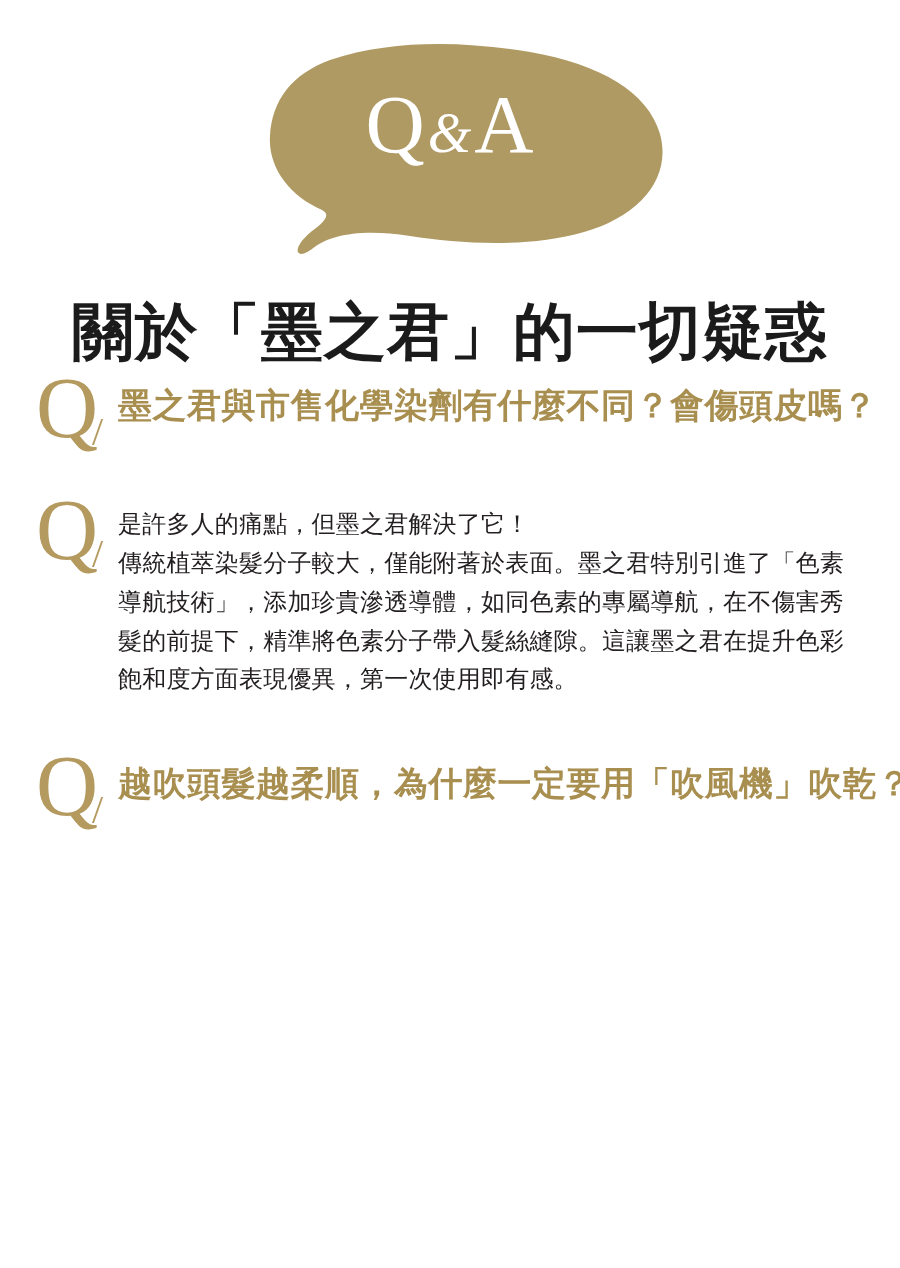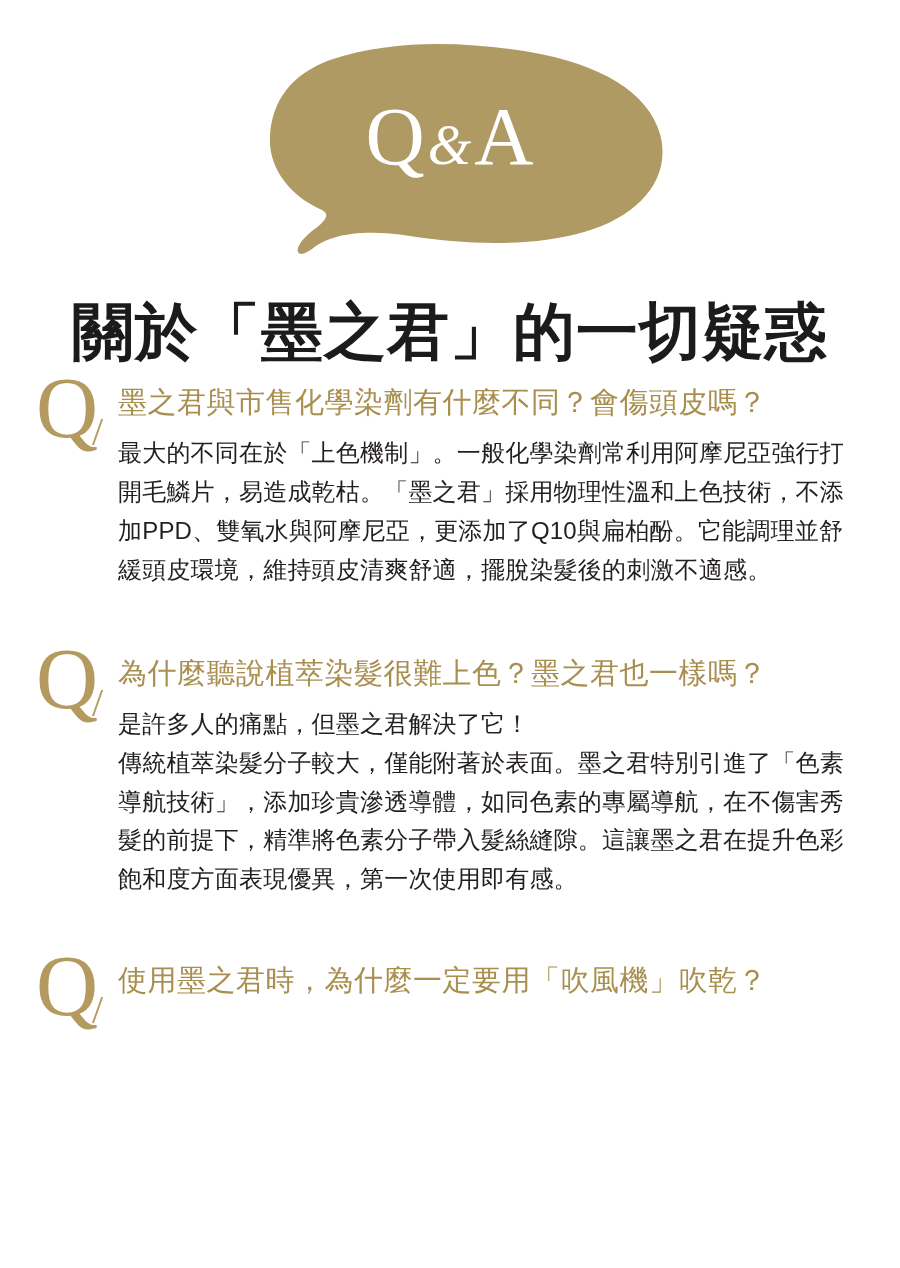--- a/index.html
+++ b/index.html
@@ -28,21 +28,21 @@
     top: 30px;
     width: 900px;
     height: 230px;
   }
   .blob-wrap svg {
     display: block;
   }
   .qa-text {
     position: absolute;
     left: 0;
-    top: 96px;
+    top: 84px;
     width: 900px;
     text-align: center;
     font-family: "Liberation Serif", "DejaVu Serif", serif;
     font-size: 82px;
     line-height: 1;
     color: #ffffff;
     letter-spacing: 1px;
     font-weight: 400;
   }
   .qa-text .amp {
@@ -87,22 +87,22 @@
     font-weight: 400;
   }
   .qmark .slash {
     font-size: 40px;
     color: #b49a5e;
     position: relative;
     left: -6px;
     top: 8px;
   }
   .question {
-    font-size: 29px;
-    font-weight: normal;
+    font-size: 34px;
+    font-weight: bold;
     color: #a98f4f;
     letter-spacing: 0.5px;
     line-height: 1.35;
     margin: 0 0 12px 0;
     white-space: nowrap;
   }
   .answer {
     font-size: 24px;
     line-height: 1.62;
     color: #231f20;
@@ -141,32 +141,30 @@
   <h1 class="main-title">關於「墨之君」的一切疑惑</h1>
 </div>
 
 <div class="faq">
 
   <div class="top-space"></div>
 
   <div class="qblock">
     <div class="qmark"><span>Q</span><span class="slash">/</span></div>
     <div class="question">墨之君與市售化學染劑有什麼不同？會傷頭皮嗎？</div>
-    <div class="answer">最大的不同在於「上色機制」。一般化學染劑常利用阿摩尼亞強行打開毛鱗片，易造成乾枯。「墨之君」採用物理性溫和上色技術，不添加PPD、雙氧水與阿摩尼亞，更添加了Q10與扁柏酚。它能調理並舒緩頭皮環境，維持頭皮清爽舒適，擺脫染髮後的刺激不適感。</div>
   </div>
 
   <div class="gap-1"></div>
 
   <div class="qblock">
     <div class="qmark"><span>Q</span><span class="slash">/</span></div>
-    <div class="question">為什麼聽說植萃染髮很難上色？墨之君也一樣嗎？</div>
     <div class="answer">是許多人的痛點，但墨之君解決了它！
 傳統植萃染髮分子較大，僅能附著於表面。墨之君特別引進了「色素導航技術」，添加珍貴滲透導體，如同色素的專屬導航，在不傷害秀髮的前提下，精準將色素分子帶入髮絲縫隙。這讓墨之君在提升色彩飽和度方面表現優異，第一次使用即有感。</div>
   </div>
 
   <div class="gap-2"></div>
 
   <div class="qblock">
     <div class="qmark"><span>Q</span><span class="slash">/</span></div>
-    <div class="question">使用墨之君時，為什麼一定要用「吹風機」吹乾？</div>
+    <div class="question">越吹頭髮越柔順，為什麼一定要用「吹風機」吹乾？</div>
   </div>
 
 </div>
 
 </body></html>

